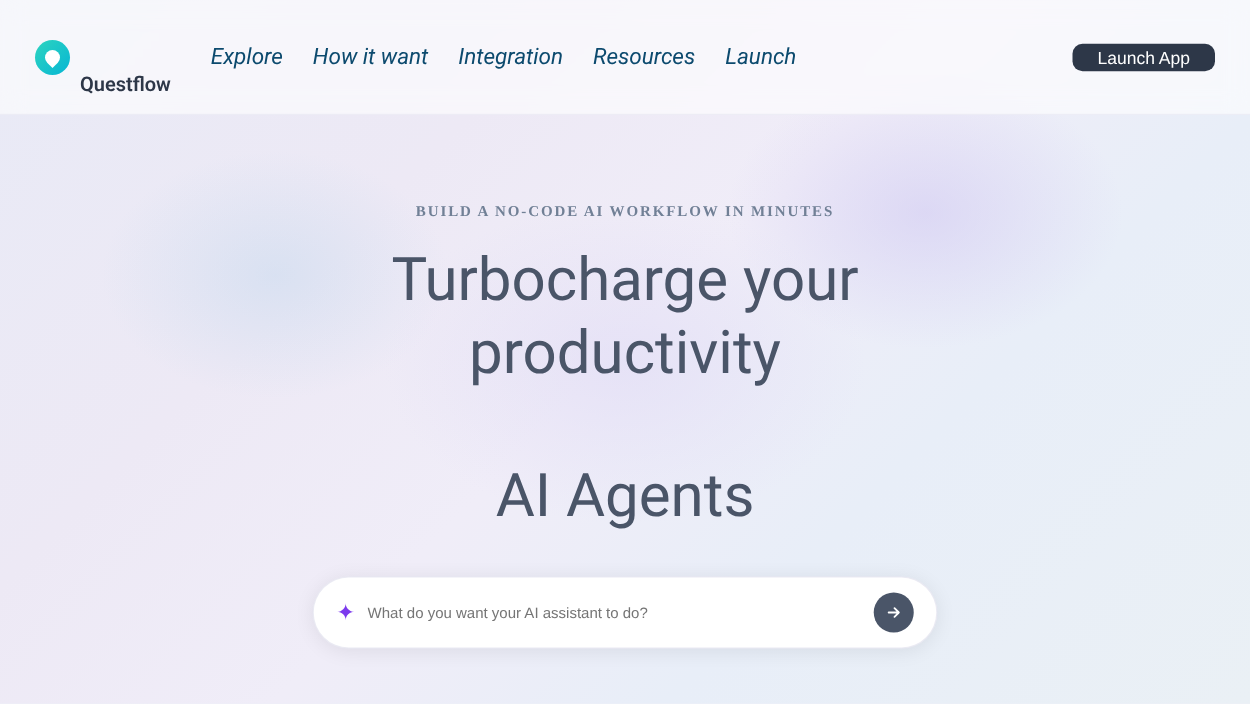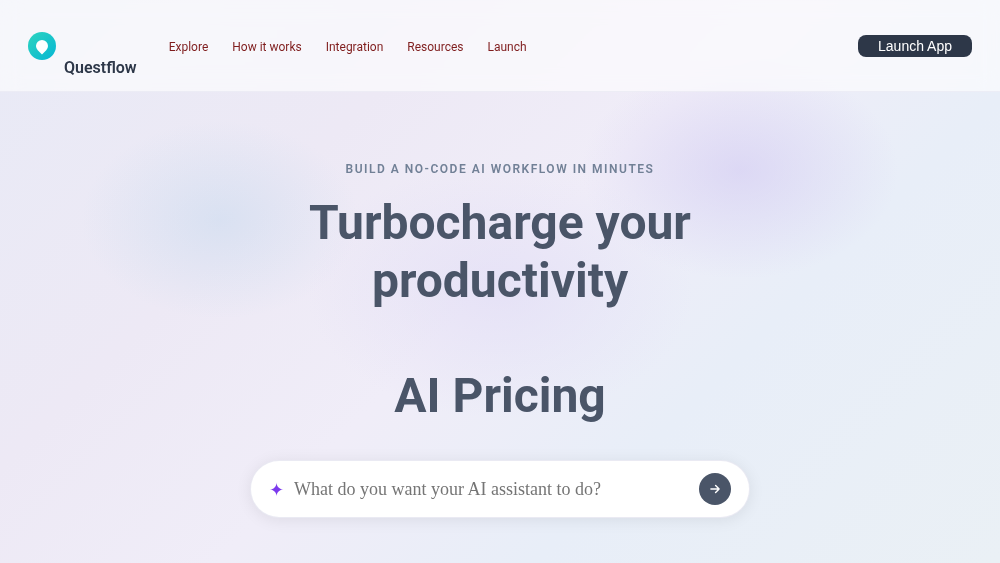--- a/index.html
+++ b/index.html
@@ -109,24 +109,25 @@
       margin-top: 44px;
     }
 
     .nav-links {
       display: flex;
       gap: 24px;
       list-style: none;
     }
 
     .nav-links a {
-      font-size: 12px;
-      color: #7f1d1d;
+      font-size: 18px;
+      color: #0c4a6e;
       text-decoration: none;
       font-weight: 400;
+      font-style: italic;
     }
 
     .launch-btn {
       background: #2d3748;
       color: white;
       border: none;
       padding: 3px 20px;
       border-radius: 8px;
       font-size: 14px;
       font-weight: 500;
@@ -145,25 +146,26 @@
       text-align: center;
     }
 
     .hero-subtitle {
       font-size: 12px;
       font-weight: 600;
       letter-spacing: 1.5px;
       color: #718096;
       text-transform: uppercase;
       margin-bottom: 18px;
+      font-family: Liberation Serif, serif;
     }
 
     .hero-title {
       font-size: 48px;
-      font-weight: 700;
+      font-weight: 400;
       color: #2d3748;
       line-height: 1.2;
       max-width: 620px;
       margin-bottom: 36px;
     }
 
     .hero-title span {
       color: #4a5568;
     }
 
@@ -188,24 +190,23 @@
 
     .sparkle-icon {
       font-size: 18px;
       color: #7c3aed;
     }
 
     .search-input {
       flex: 1;
       border: none;
       outline: none;
-      font-size: 18px;
+      font-size: 12px;
       color: #4d7c0f;
       background: transparent;
-      font-family: Liberation Serif, serif;
     }
 
     .search-submit {
       width: 32px;
       height: 32px;
       background: #4a5568;
       border-radius: 50%;
       display: flex;
       align-items: center;
       justify-content: center;
@@ -227,35 +228,35 @@
 <div class="blob-center"></div>
 
 <nav>
   <div class="nav-left">
     <a class="logo" href="#">
       <div class="logo-icon"></div>
       <span class="logo-text">Questflow</span>
     </a>
     <ul class="nav-links">
       <li><a href="#">Explore</a></li>
-      <li><a href="#">How it works</a></li>
+      <li><a href="#">How it want</a></li>
       <li><a href="#">Integration</a></li>
       <li><a href="#">Resources</a></li>
       <li><a href="#">Launch</a></li>
     </ul>
   </div>
   <button class="launch-btn">Launch App</button>
 </nav>
 
 <section class="hero">
   <p class="hero-subtitle">BUILD A NO-CODE AI WORKFLOW IN MINUTES</p>
   <h1 class="hero-title">
     <span>Turbocharge your productivity</span><br>
     <br>
-    <span>AI Pricing</span>
+    <span>AI Agents</span>
   </h1>
 
   <div class="search-bar">
     <div class="search-icon-wrapper">
       <span class="sparkle-icon">✦</span>
     </div>
     <input class="search-input" type="text" placeholder="What do you want your AI assistant to do?" style="">
     <button class="search-submit">
       <svg viewBox="0 0 24 24">
         <path d="M5 12h14M13 6l6 6-6 6" stroke="white" stroke-width="2.5" stroke-linecap="round" stroke-linejoin="round" fill="none"></path>

